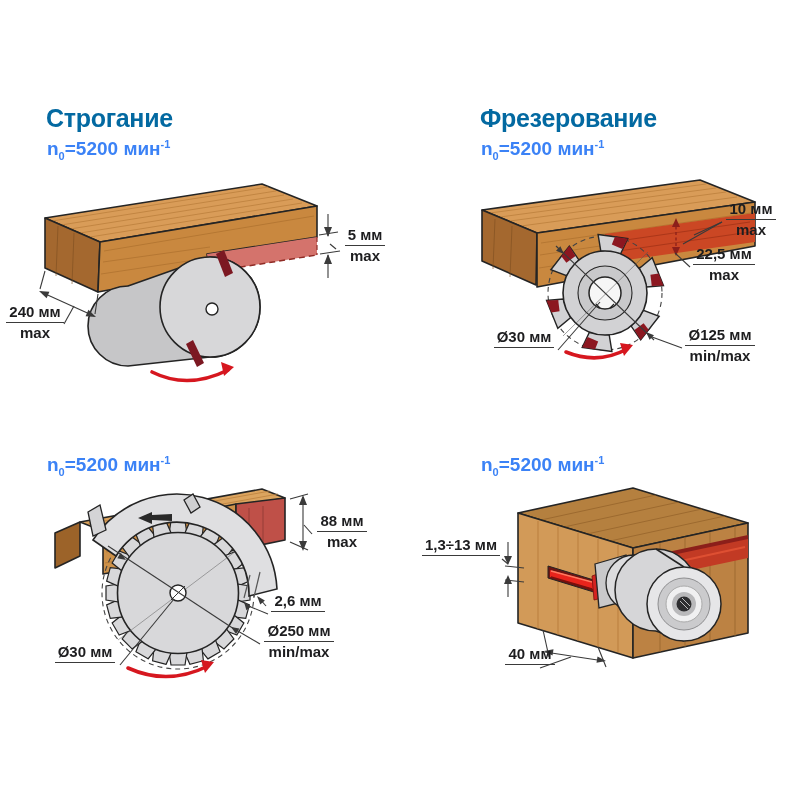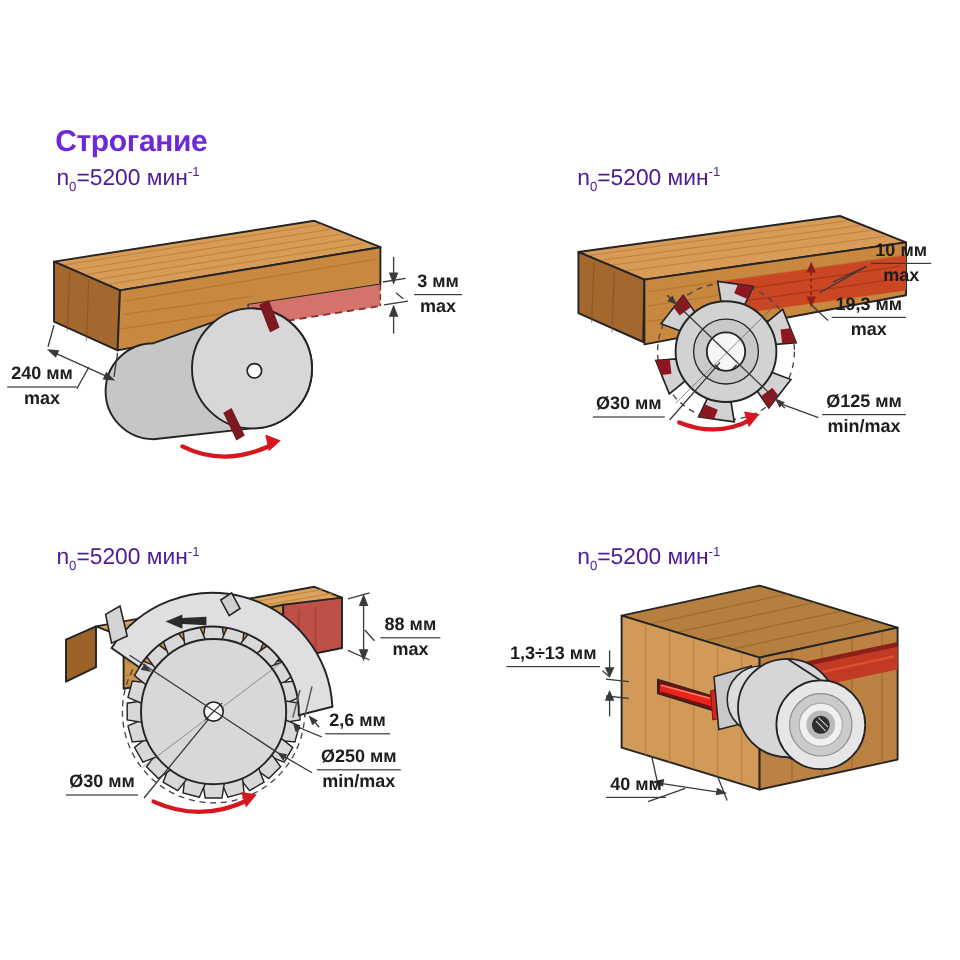--- a/index.html
+++ b/index.html
@@ -1,20 +1,20 @@
 <!DOCTYPE html>
 <html><head>
 <meta charset="utf-8">
 <style>
   html,body{margin:0;padding:0;}
   body{width:800px;height:800px;background:#ffffff;font-family:"Liberation Sans",sans-serif;overflow:hidden;}
   #canvas{position:relative;width:800px;height:800px;background:#ffffff;}
   #art{position:absolute;left:0;top:0;z-index:1;}
-  .section-title{position:absolute;z-index:3;font-size:25px;font-weight:700;color:#6d28d9;white-space:nowrap;letter-spacing:-0.3px;}
-  .speed{position:absolute;z-index:3;font-size:19px;font-weight:400;color:#4c1d95;white-space:nowrap;}
+  .section-title{position:absolute;z-index:3;font-size:25px;font-weight:700;color:#0369a1;white-space:nowrap;letter-spacing:-0.3px;}
+  .speed{position:absolute;z-index:3;font-size:19px;font-weight:700;color:#3b82f6;white-space:nowrap;}
   .speed sub{font-size:11px;}
   .speed sup{font-size:11px;}
   .dim-label{position:absolute;z-index:3;display:flex;flex-direction:column;align-items:center;font-size:15px;font-weight:700;color:#1d1d1f;line-height:1.2;}
   .dim-value{display:inline-block;white-space:nowrap;border-bottom:1.6px solid #3a3a3a;padding:0 3px 1px 3px;}
   .dim-qual{display:block;white-space:nowrap;padding-top:1px;min-height:4px;}
 </style>
 </head>
 <body>
 
 <div id="canvas">
@@ -292,41 +292,42 @@
       <polygon points="544,651 553.5,649.2 552.5,655.6" stroke="none"></polygon>
       <polygon points="606,661 597.5,656.4 596.5,662.8" stroke="none"></polygon>
       <line x1="540" y1="668" x2="571" y2="657"></line>
     </g>
   </g>
 </svg>
 
   <div class="section-title" style="left:46px;top:104px">Строгание</div>
   <div class="speed" style="left:47px;top:138px"><span>n</span><sub>0</sub><span>=5200 мин</span><sup>-1</sup></div>
 
+  <div class="section-title" style="left:480px;top:104px">Фрезерование</div>
   <div class="speed" style="left:481px;top:138px"><span>n</span><sub>0</sub><span>=5200 мин</span><sup>-1</sup></div>
 
   <div class="speed" style="left:47px;top:454px"><span>n</span><sub>0</sub><span>=5200 мин</span><sup>-1</sup></div>
 
   <div class="speed" style="left:481px;top:454px"><span>n</span><sub>0</sub><span>=5200 мин</span><sup>-1</sup></div>
 
   <div class="dim-label" style="left:332px;top:226px;width:66px">
-    <span class="dim-value">3 мм</span>
+    <span class="dim-value">5 мм</span>
     <span class="dim-qual">max</span>
   </div>
   <div class="dim-label" style="left:2px;top:303px;width:66px">
     <span class="dim-value">240 мм</span>
     <span class="dim-qual">max</span>
   </div>
 
   <div class="dim-label" style="left:720px;top:200px;width:62px">
     <span class="dim-value">10 мм</span>
     <span class="dim-qual">max</span>
   </div>
   <div class="dim-label" style="left:686px;top:245px;width:76px">
-    <span class="dim-value">19,3 мм</span>
+    <span class="dim-value">22,5 мм</span>
     <span class="dim-qual">max</span>
   </div>
   <div class="dim-label" style="left:490px;top:328px;width:68px">
     <span class="dim-value">Ø30 мм</span>
     <span class="dim-qual"></span>
   </div>
   <div class="dim-label" style="left:678px;top:326px;width:84px">
     <span class="dim-value">Ø125 мм</span>
     <span class="dim-qual">min/max</span>
   </div>

